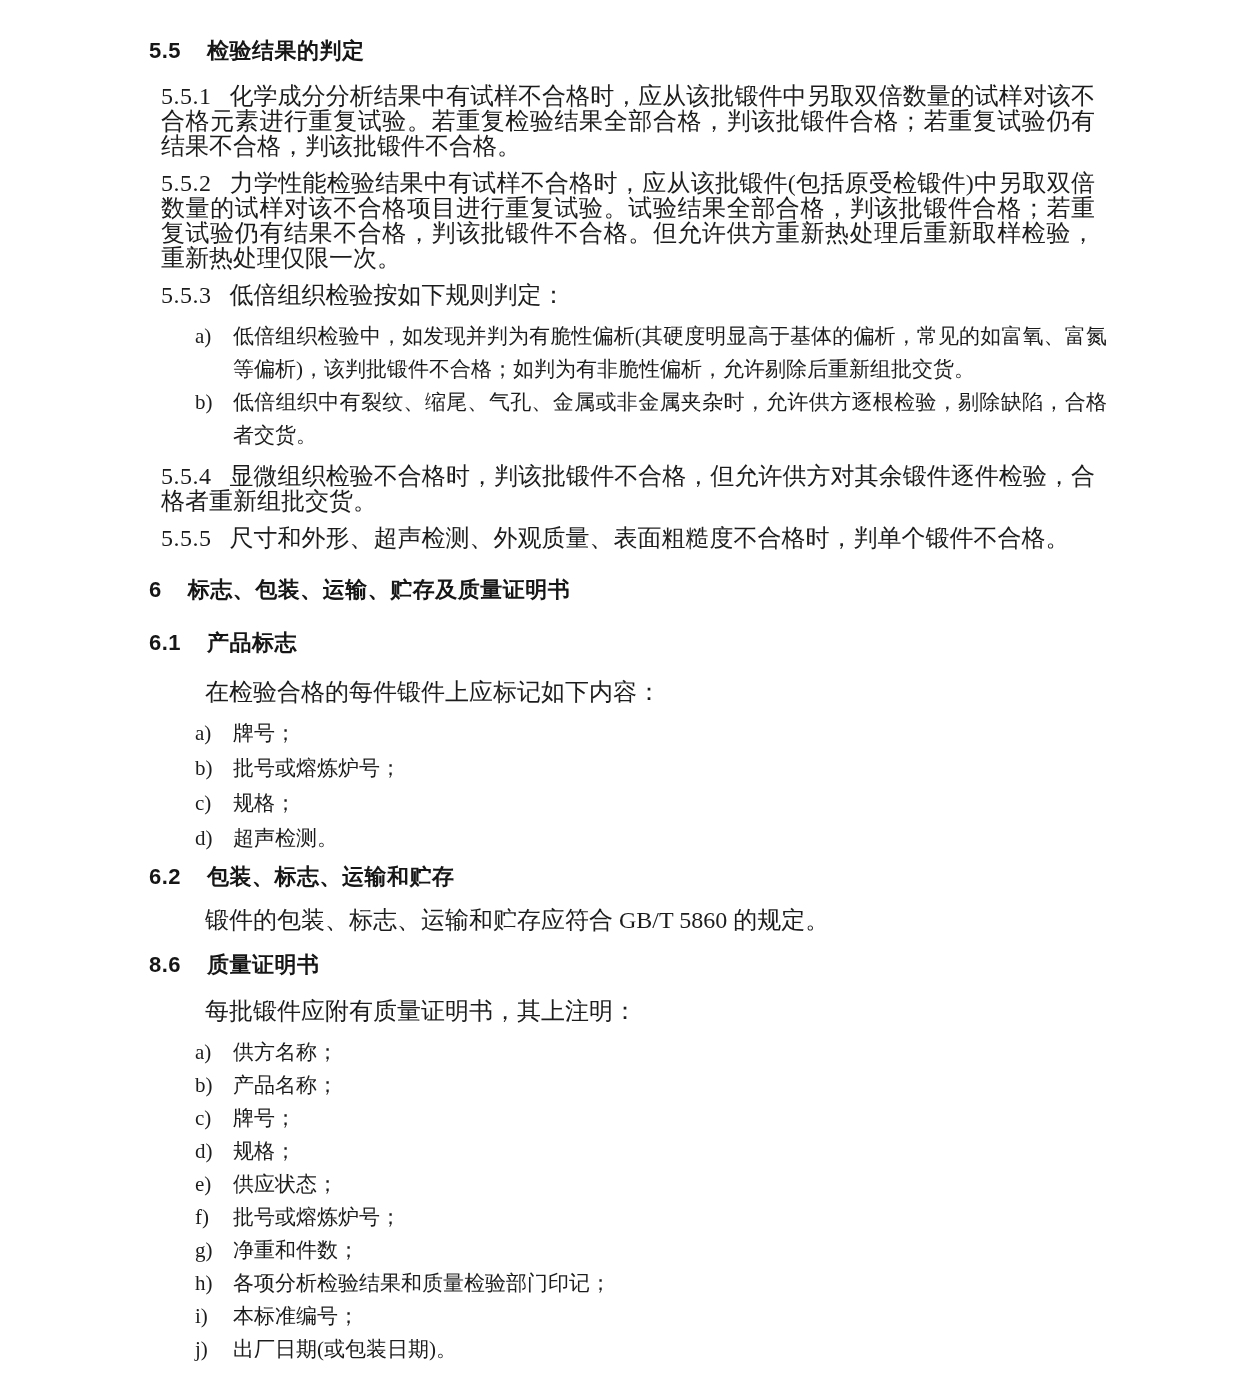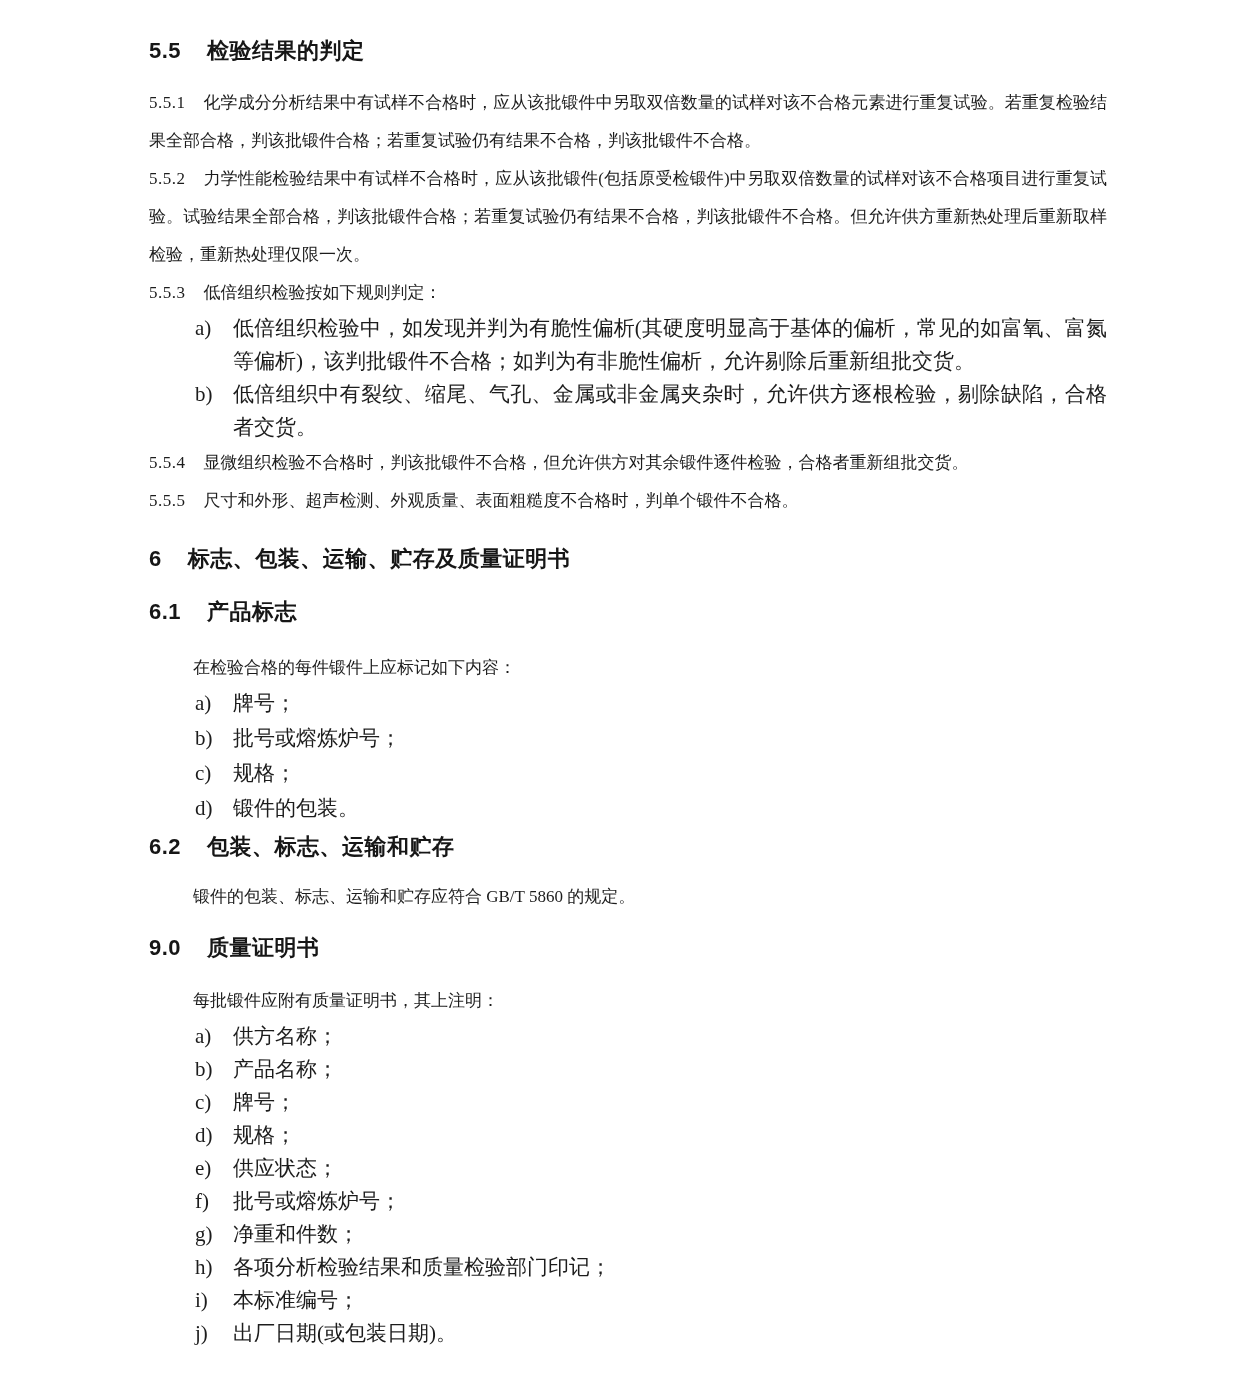--- a/index.html
+++ b/index.html
@@ -37,23 +37,23 @@
     letter-spacing: 0.5px;
   }
   .h .hnum { margin-right: 26px; }
   .h55  { margin-bottom: 17px; }
   .h6   { margin-top: 22px; }
   .h61  { margin-top: 20px; }
   .h62  { margin-top: 5px; }
   .h63  { margin-top: 15px; }
   
   .para {
-    font-size: 17px;
-    line-height: 38px;
-    margin: 0;
+    font-size: 24px;
+    line-height: 25px;
+    margin: 12px;
     text-align: justify;
     text-justify: inter-ideograph;
   }
   .para .pnum {
     margin-right: 18px;
     letter-spacing: 0.5px;
   }
   .indent { text-indent: 44px; }
   .mt21 { margin-top: 21px; }
   .mt15 { margin-top: 15px; }
@@ -137,33 +137,33 @@
       <div class="hang">
         <span class="marker">a)</span><span>牌号；</span>
       </div>
       <div class="hang">
         <span class="marker">b)</span><span>批号或熔炼炉号；</span>
       </div>
       <div class="hang">
         <span class="marker">c)</span><span>规格；</span>
       </div>
       <div class="hang">
-        <span class="marker">d)</span><span>锻件的包装。</span>
+        <span class="marker">d)</span><span>超声检测。</span>
       </div>
     </div>
 
     <h3 class="h h62">
       <span class="hnum">6.2</span><span>包装、标志、运输和贮存</span>
     </h3>
     <p class="para indent mt15">
       <span>锻件的包装、标志、运输和贮存应符合 GB/T 5860 的规定。</span>
     </p>
 
     <h3 class="h h63">
-      <span class="hnum">9.0</span><span>质量证明书</span>
+      <span class="hnum">8.6</span><span>质量证明书</span>
     </h3>
     <p class="para indent mt18">
       <span>每批锻件应附有质量证明书，其上注明：</span>
     </p>
     <div class="list63">
       <div class="hang">
         <span class="marker">a)</span><span>供方名称；</span>
       </div>
       <div class="hang">
         <span class="marker">b)</span><span>产品名称；</span>

